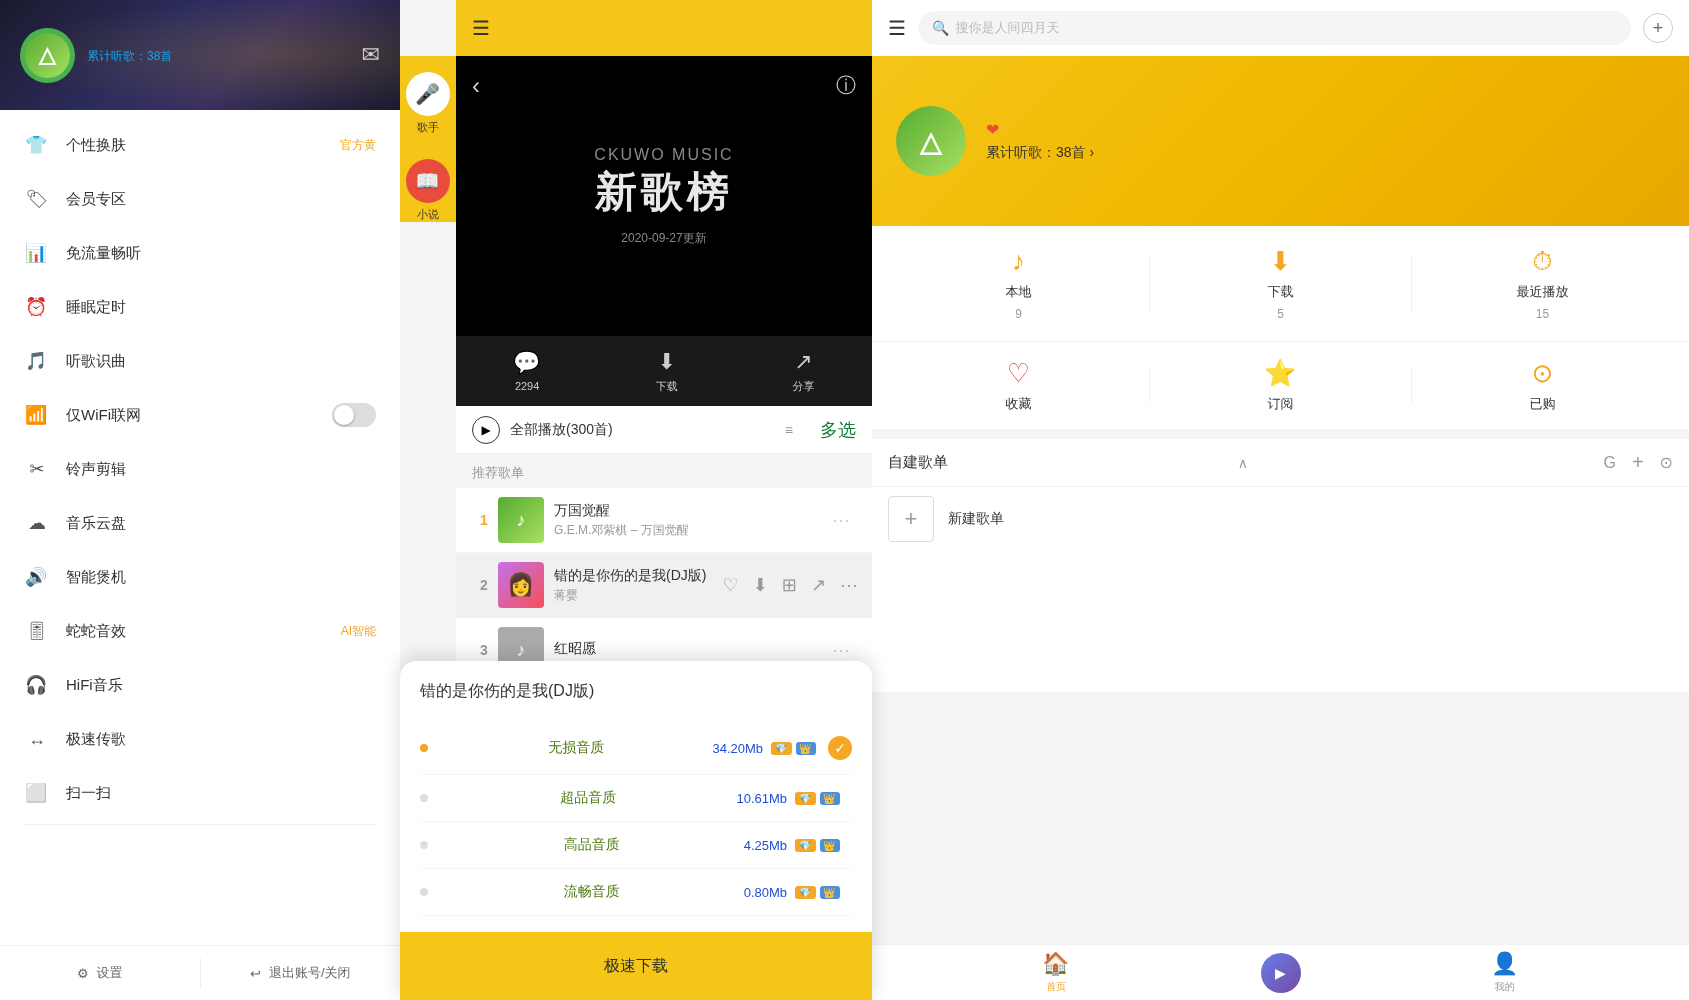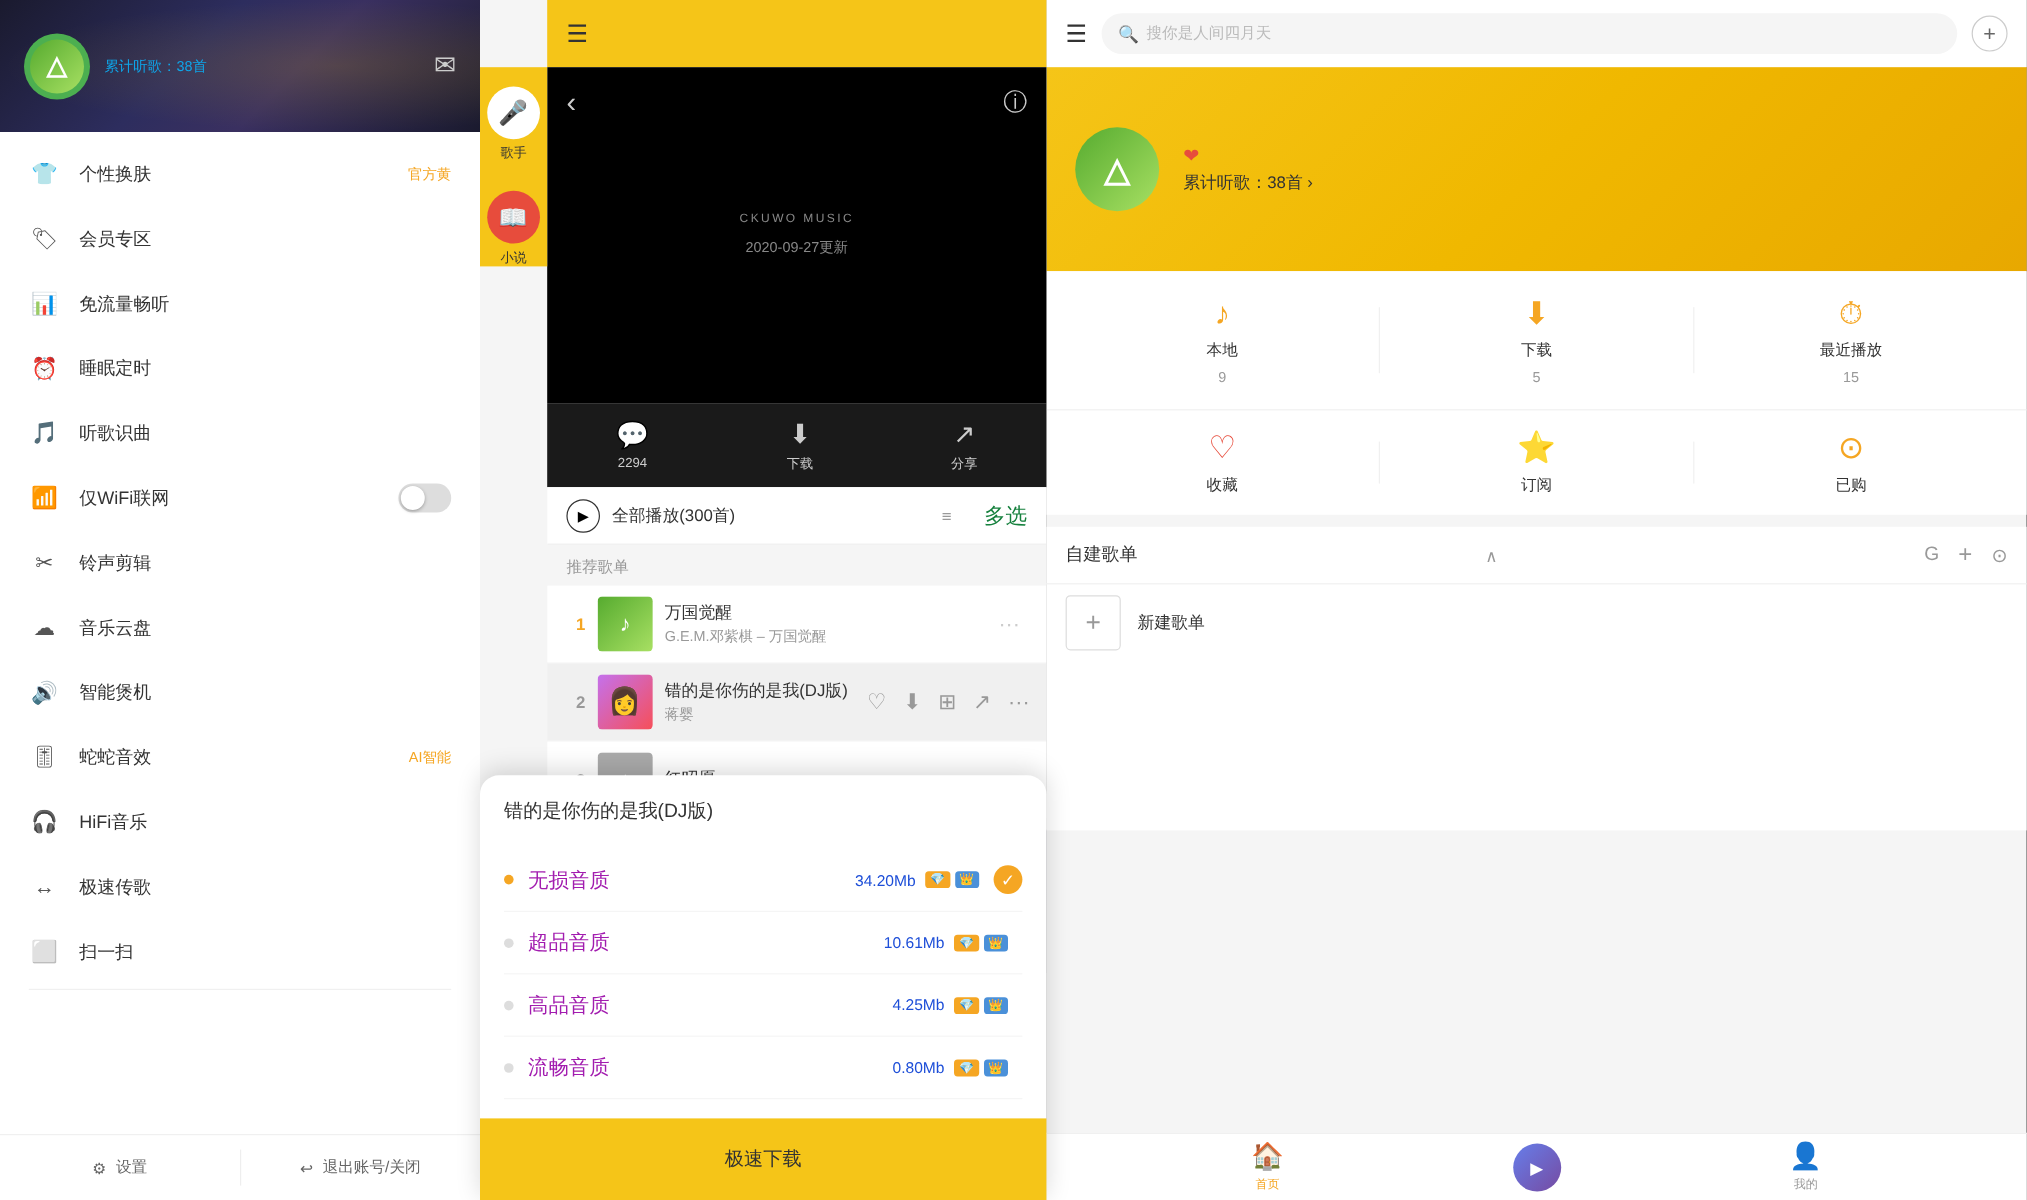--- a/index.html
+++ b/index.html
@@ -369,23 +369,24 @@
     .quality-dot {
       width: 8px;
       height: 8px;
       border-radius: 50%;
       background: #f5a623;
       margin-right: 12px;
       flex-shrink: 0;
     }
     .quality-dot.inactive { background: #ddd; }
     .quality-label {
-      font-size: 17px;
-      color: #a21caf;
-      flex: 1;
+      font-size: 14px;
+      color: #4d7c0f;
+      flex: 1;
+      text-align: center;
     }
     .quality-size {
       font-size: 13px;
       color: #1d4ed8;
       margin-right: 8px;
     }
     .quality-badges {
       display: flex;
       gap: 4px;
       margin-right: 12px;
@@ -735,21 +736,22 @@
   </div>
 
   <div style="margin-left:56px; display:flex; flex-direction:column; height:100%;">
 
     <div class="middle-header">
       <span class="menu-btn">☰</span>
     </div>
 
     <div class="chart-cover">
       <span class="back-btn">‹</span>
-      <span style="font-size:10px;color:#888;letter-spacing:2px;">CKUWO MUSIC</span>
+      <span style="font-size:16px;color:#888;letter-spacing:2px;">CKUWO MUSIC</span>
+      <span style="color:#e8e8e8;font-size:42px;font-weight:bold;letter-spacing:4px;">新歌榜</span>
       <span style="color:#888;font-size:12px;margin-top:10px;">2020-09-27更新</span>
       <span class="info-btn">ⓘ</span>
     </div>
 
     <div class="chart-actions">
       <div class="chart-action-item">
         <span class="act-icon">💬</span>
         <span class="act-label">2294</span>
       </div>
       <div class="chart-action-item">

